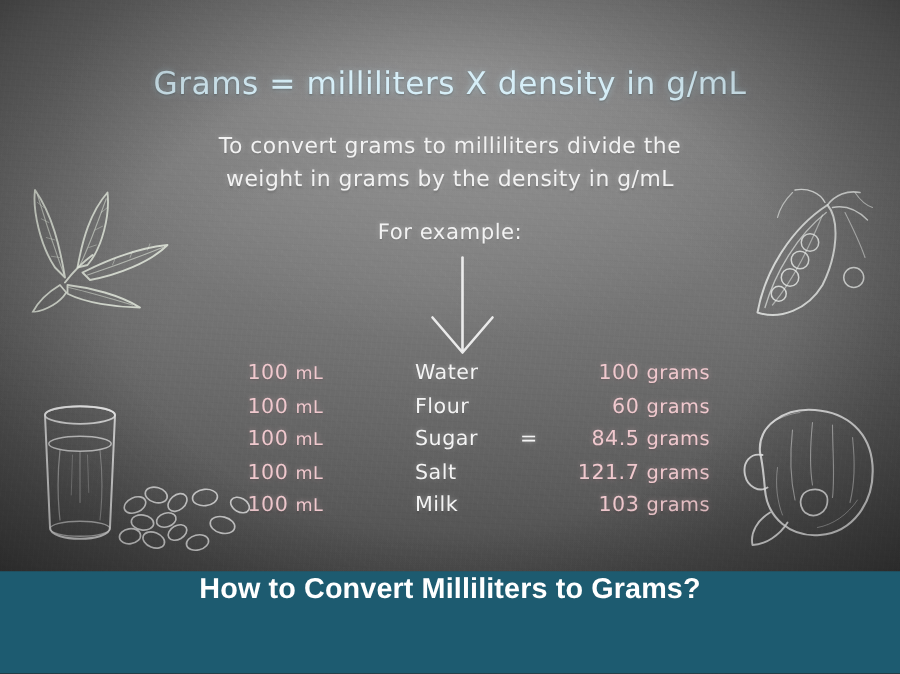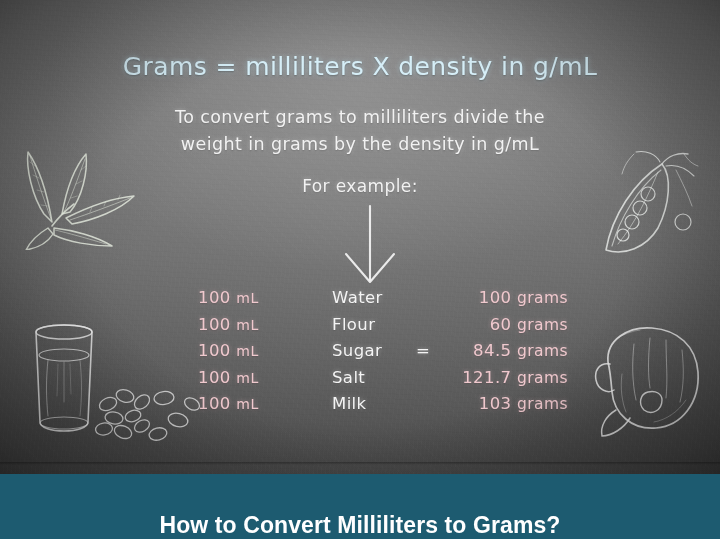--- a/index.html
+++ b/index.html
@@ -135,24 +135,24 @@
   #art-leaves  { left: 8px;   top: 118px; }
   #art-peapod  { left: 588px; top: 148px; }
   #art-glass   { left: 22px;  top: 318px; }
   #art-beans   { left: 92px;  top: 382px; }
   #art-ginger  { left: 594px; top: 318px; }
 
   
   #banner {
     position: absolute;
     left: 0; right: 0; bottom: 0;
-    height: 65px;
+    height: 82px;
     background: #1d5b70;
     display: flex;
-    align-items: flex-end;
+    align-items: flex-start;
     justify-content: center;
   }
   #banner-title {
     font-family: "Liberation Sans", sans-serif;
     font-weight: bold;
     font-size: 23px;
     color: #ffffff;
     letter-spacing: .1px;
   }
   #banner-edge {

